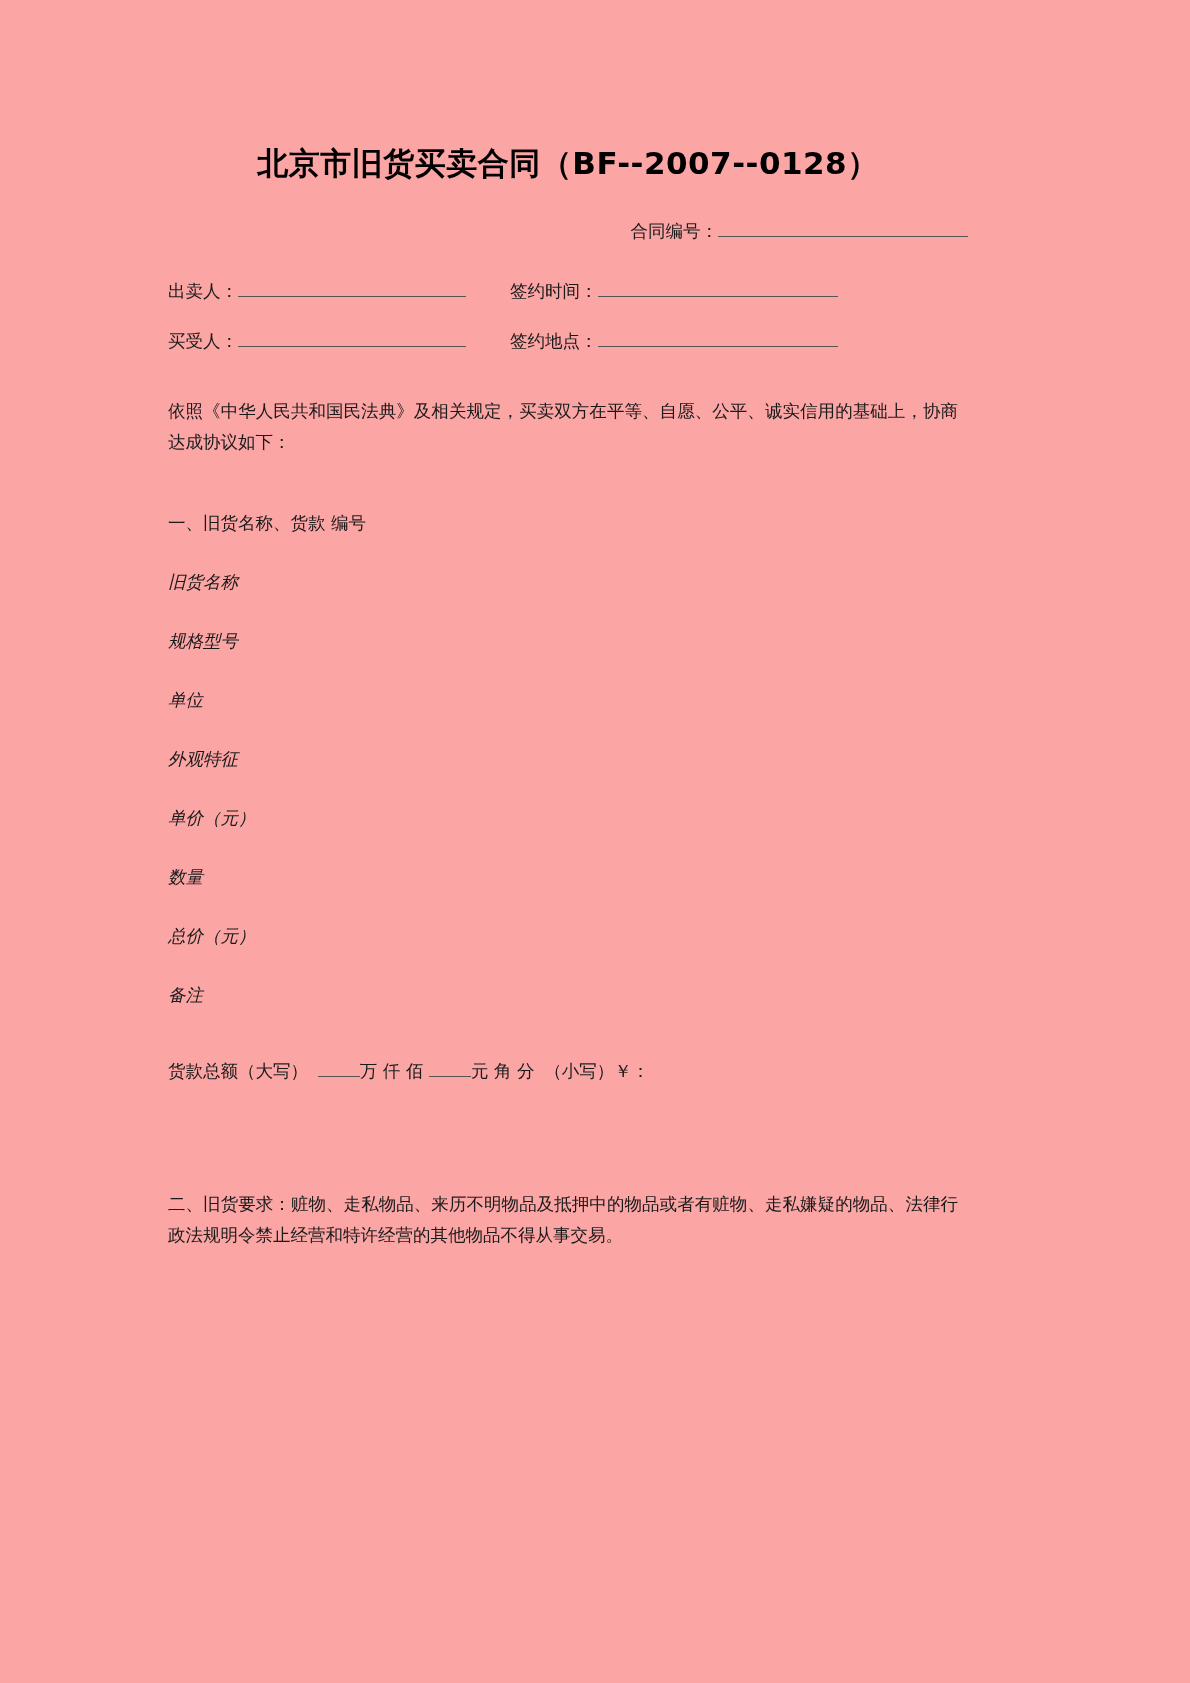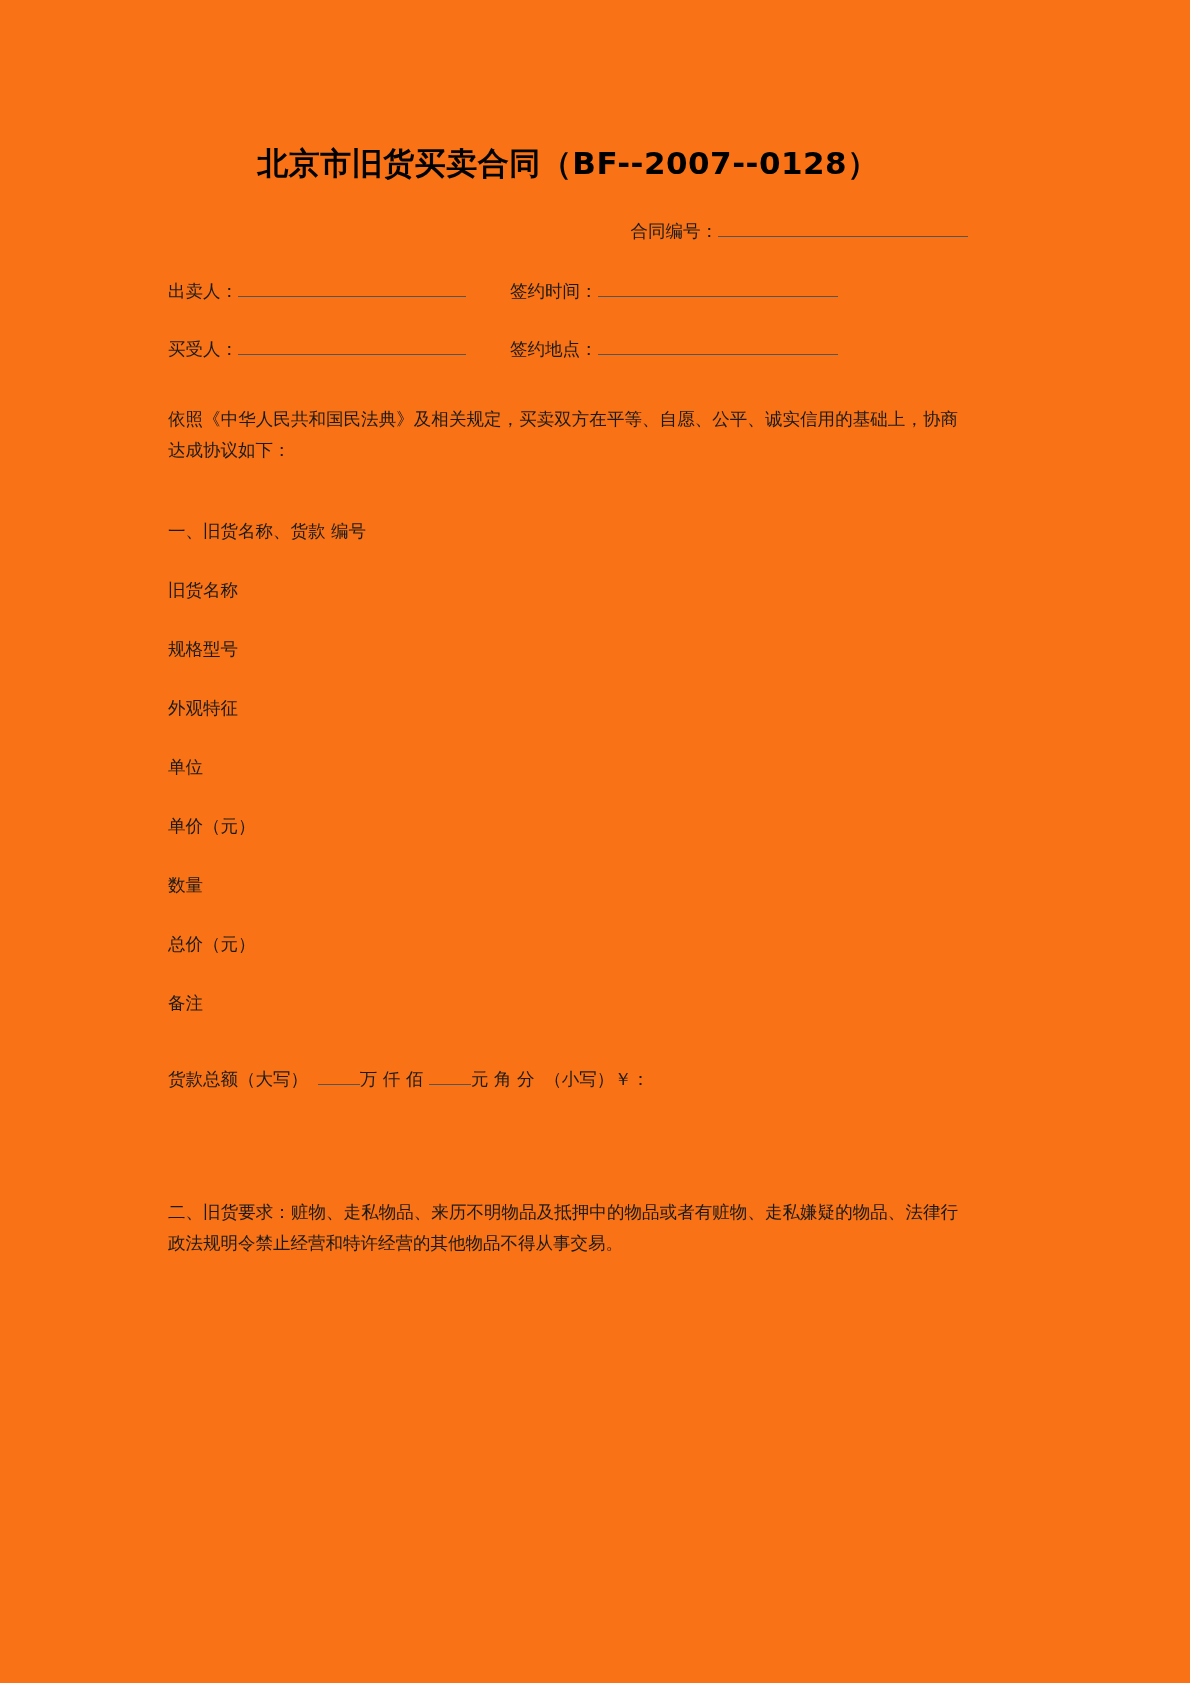--- a/index.html
+++ b/index.html
@@ -8,21 +8,21 @@
     background: #ffffff;
   }
   body {
     font-family: "DejaVu Serif", "Liberation Serif", serif;
     color: #000000;
   }
   .page {
     position: relative;
     width: 1190px;
     height: 1683px;
-    background: #f97316;
+    background: #fca5a5;
     margin: 0 auto;
     overflow: hidden;
     box-sizing: border-box;
   }
   .content {
     position: absolute;
     left: 168px;
     top: 0;
     width: 800px;
   }
@@ -65,24 +65,24 @@
 
   .row-two {
     display: flex;
     width: 790px;
   }
   .row-two > .col-left { width: 342px; flex: 0 0 342px; }
   .row-two > .col-right { flex: 1 1 auto; }
 
   .sp-contract-no { margin-top: 35px; text-align: right; }
   .sp-seller      { margin-top: 34px; }
-  .sp-buyer       { margin-top: 32px; }
+  .sp-buyer       { margin-top: 24px; }
   .sp-intro       { margin-top: 42px; }
   .sp-sec1        { margin-top: 52px; }
-  .field          { margin-top: 33px; }
+  .field          { margin-top: 33px; font-style: italic; }
   .sp-total       { margin-top: 50px; }
   .sp-sec2        { margin-top: 105px; }
   .sp-sec3        { margin-top: 48px; }
 
   .wide-space { display: inline-block; width: 0.55em; }
   .gap-sm { display: inline-block; width: 0.32em; }
 </style>
 </head>
 <body>
 
@@ -112,22 +112,22 @@
         <span>签约地点：</span><span class="blank bl-meta"></span>
       </div>
     </div>
 
     <div class="para sp-intro">依照《中华人民共和国民法典》及相关规定，买卖双方在平等、自愿、公平、诚实信用的基础上，协商达成协议如下：</div>
 
     <div class="line sp-sec1">一、旧货名称、货款 编号</div>
 
     <div class="line field">旧货名称</div>
     <div class="line field">规格型号</div>
+    <div class="line field">单位</div>
     <div class="line field">外观特征</div>
-    <div class="line field">单位</div>
     <div class="line field">单价（元）</div>
     <div class="line field">数量</div>
     <div class="line field">总价（元）</div>
     <div class="line field">备注</div>
 
     <div class="line sp-total">
       <span>货款总额（大写）</span><span class="wide-space"></span><span class="blank bl-small"></span><span>万</span><span class="gap-sm"></span><span>仟</span><span class="gap-sm"></span><span>佰</span><span class="gap-sm"></span><span class="blank bl-small"></span><span>元</span><span class="gap-sm"></span><span>角</span><span class="gap-sm"></span><span>分</span><span class="wide-space"></span><span>（小写）￥：</span>
     </div>
 
     <div class="para sp-sec2">

